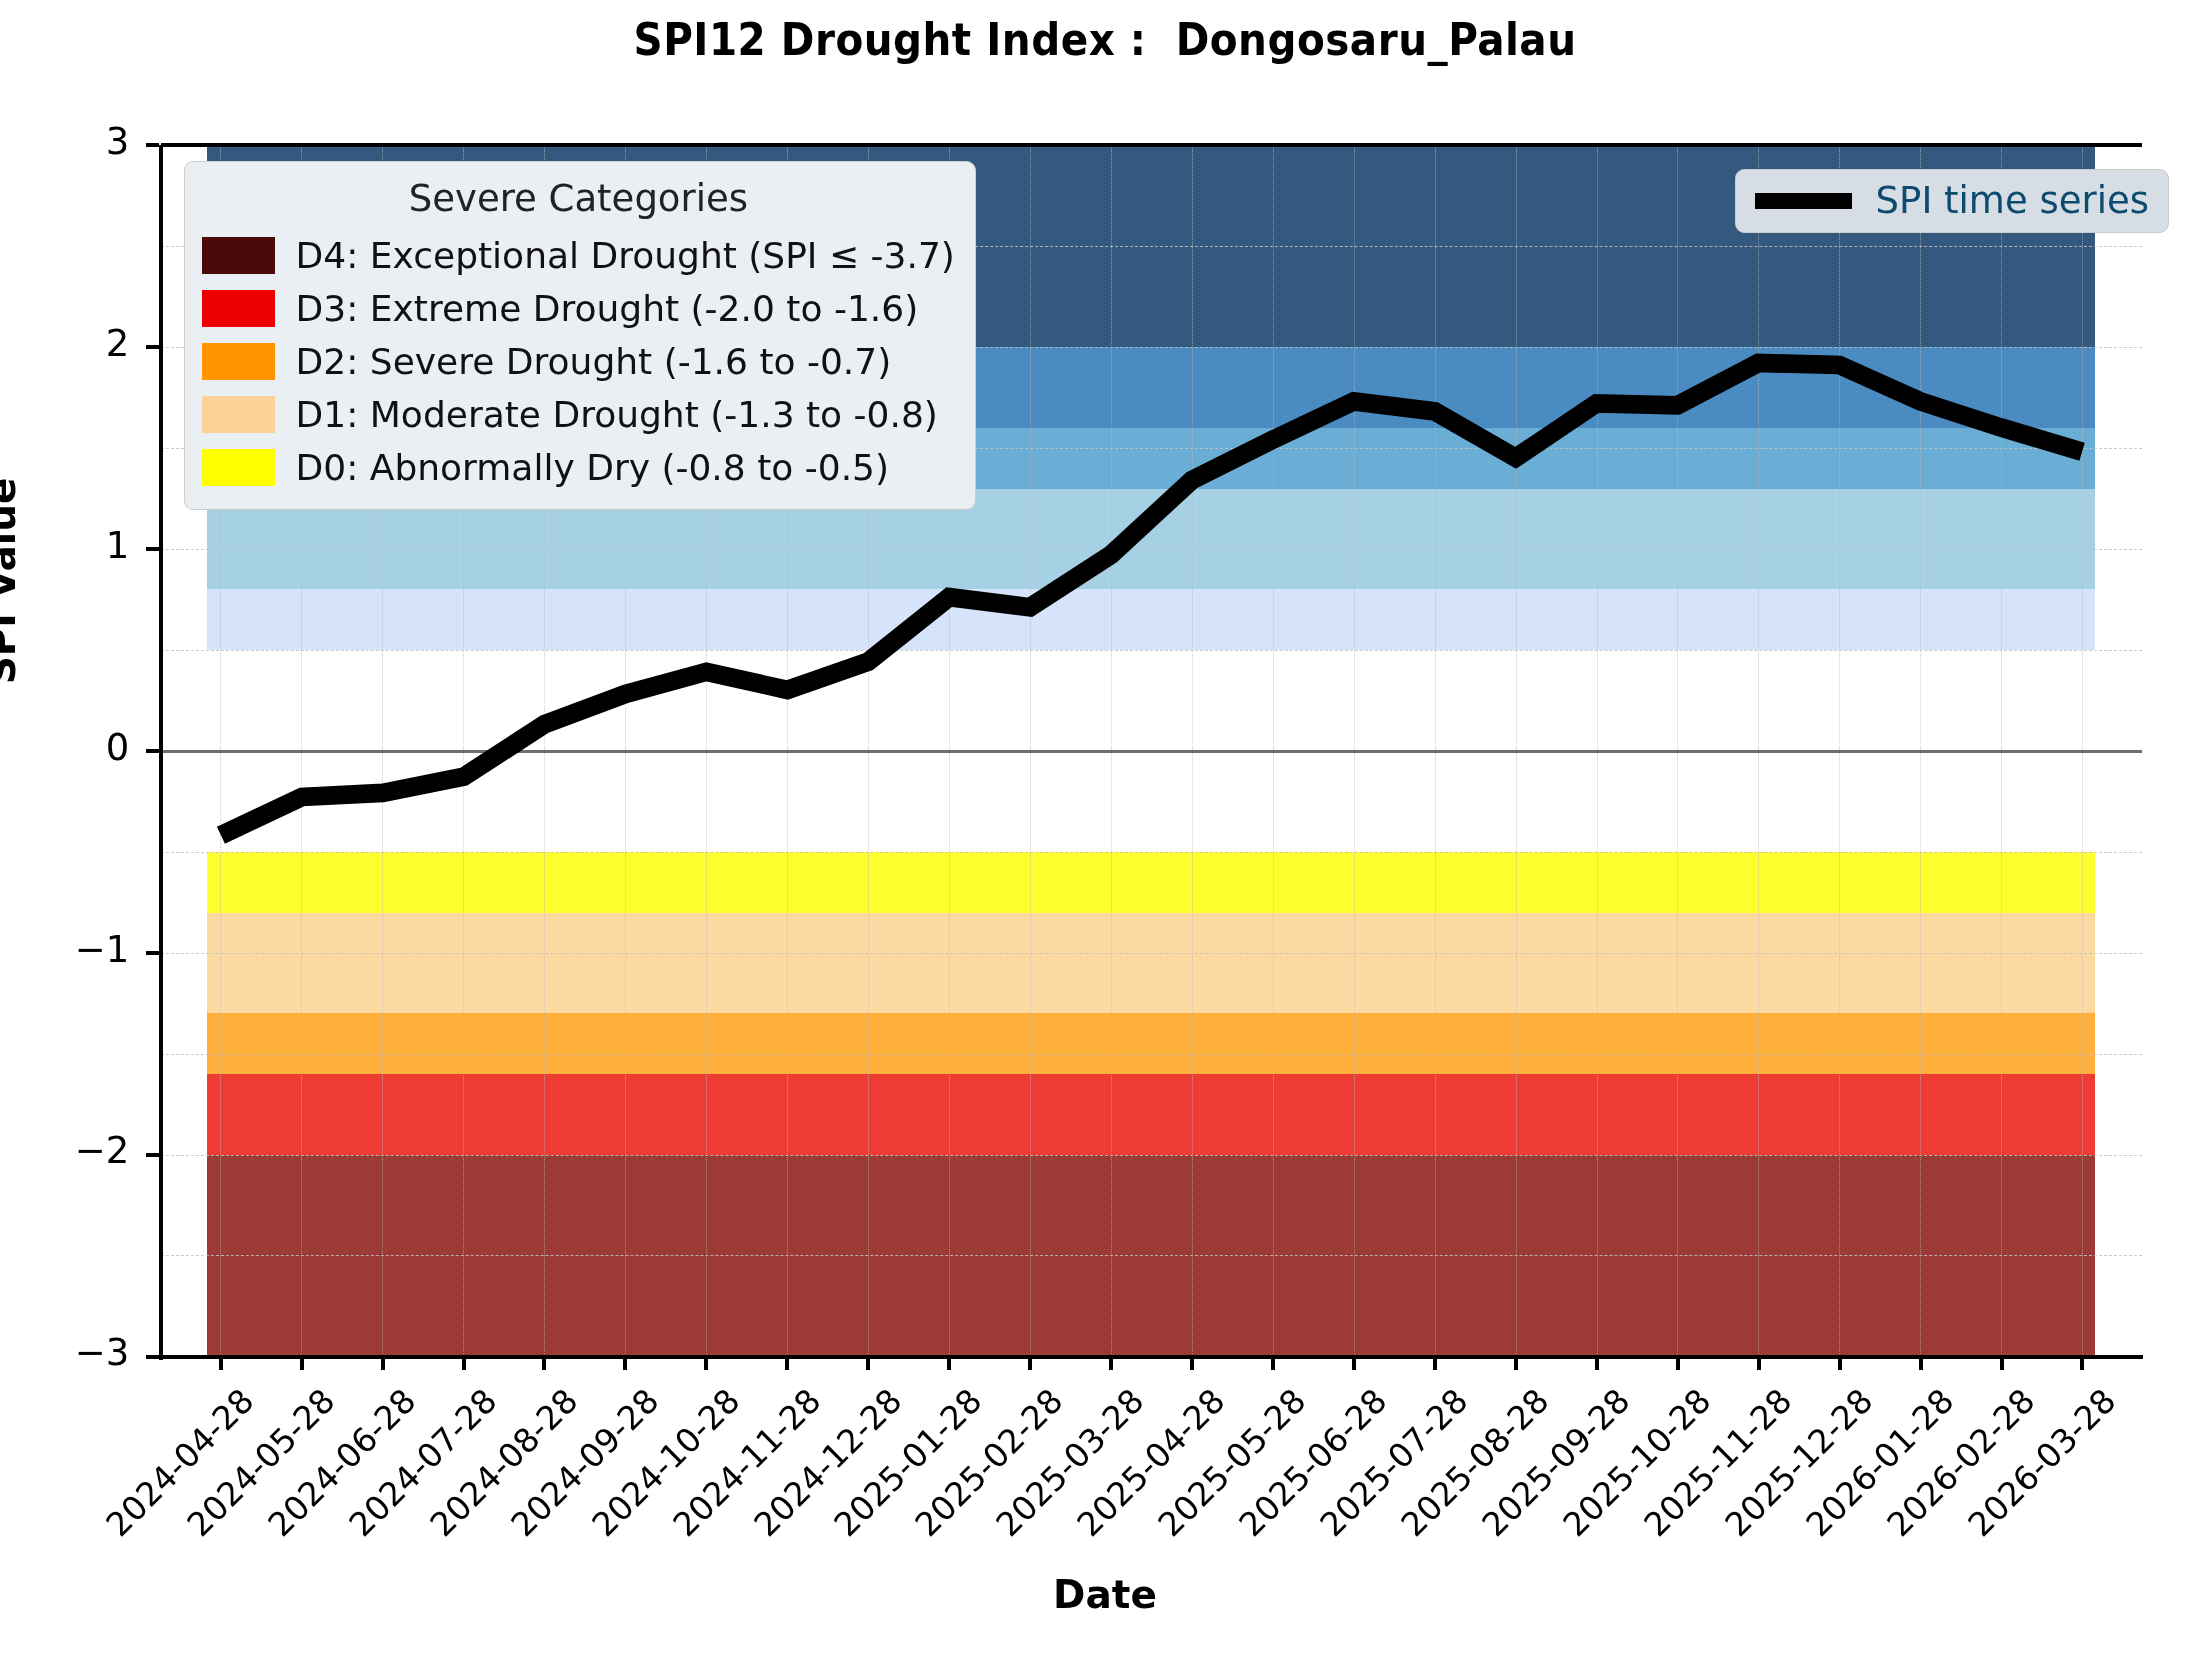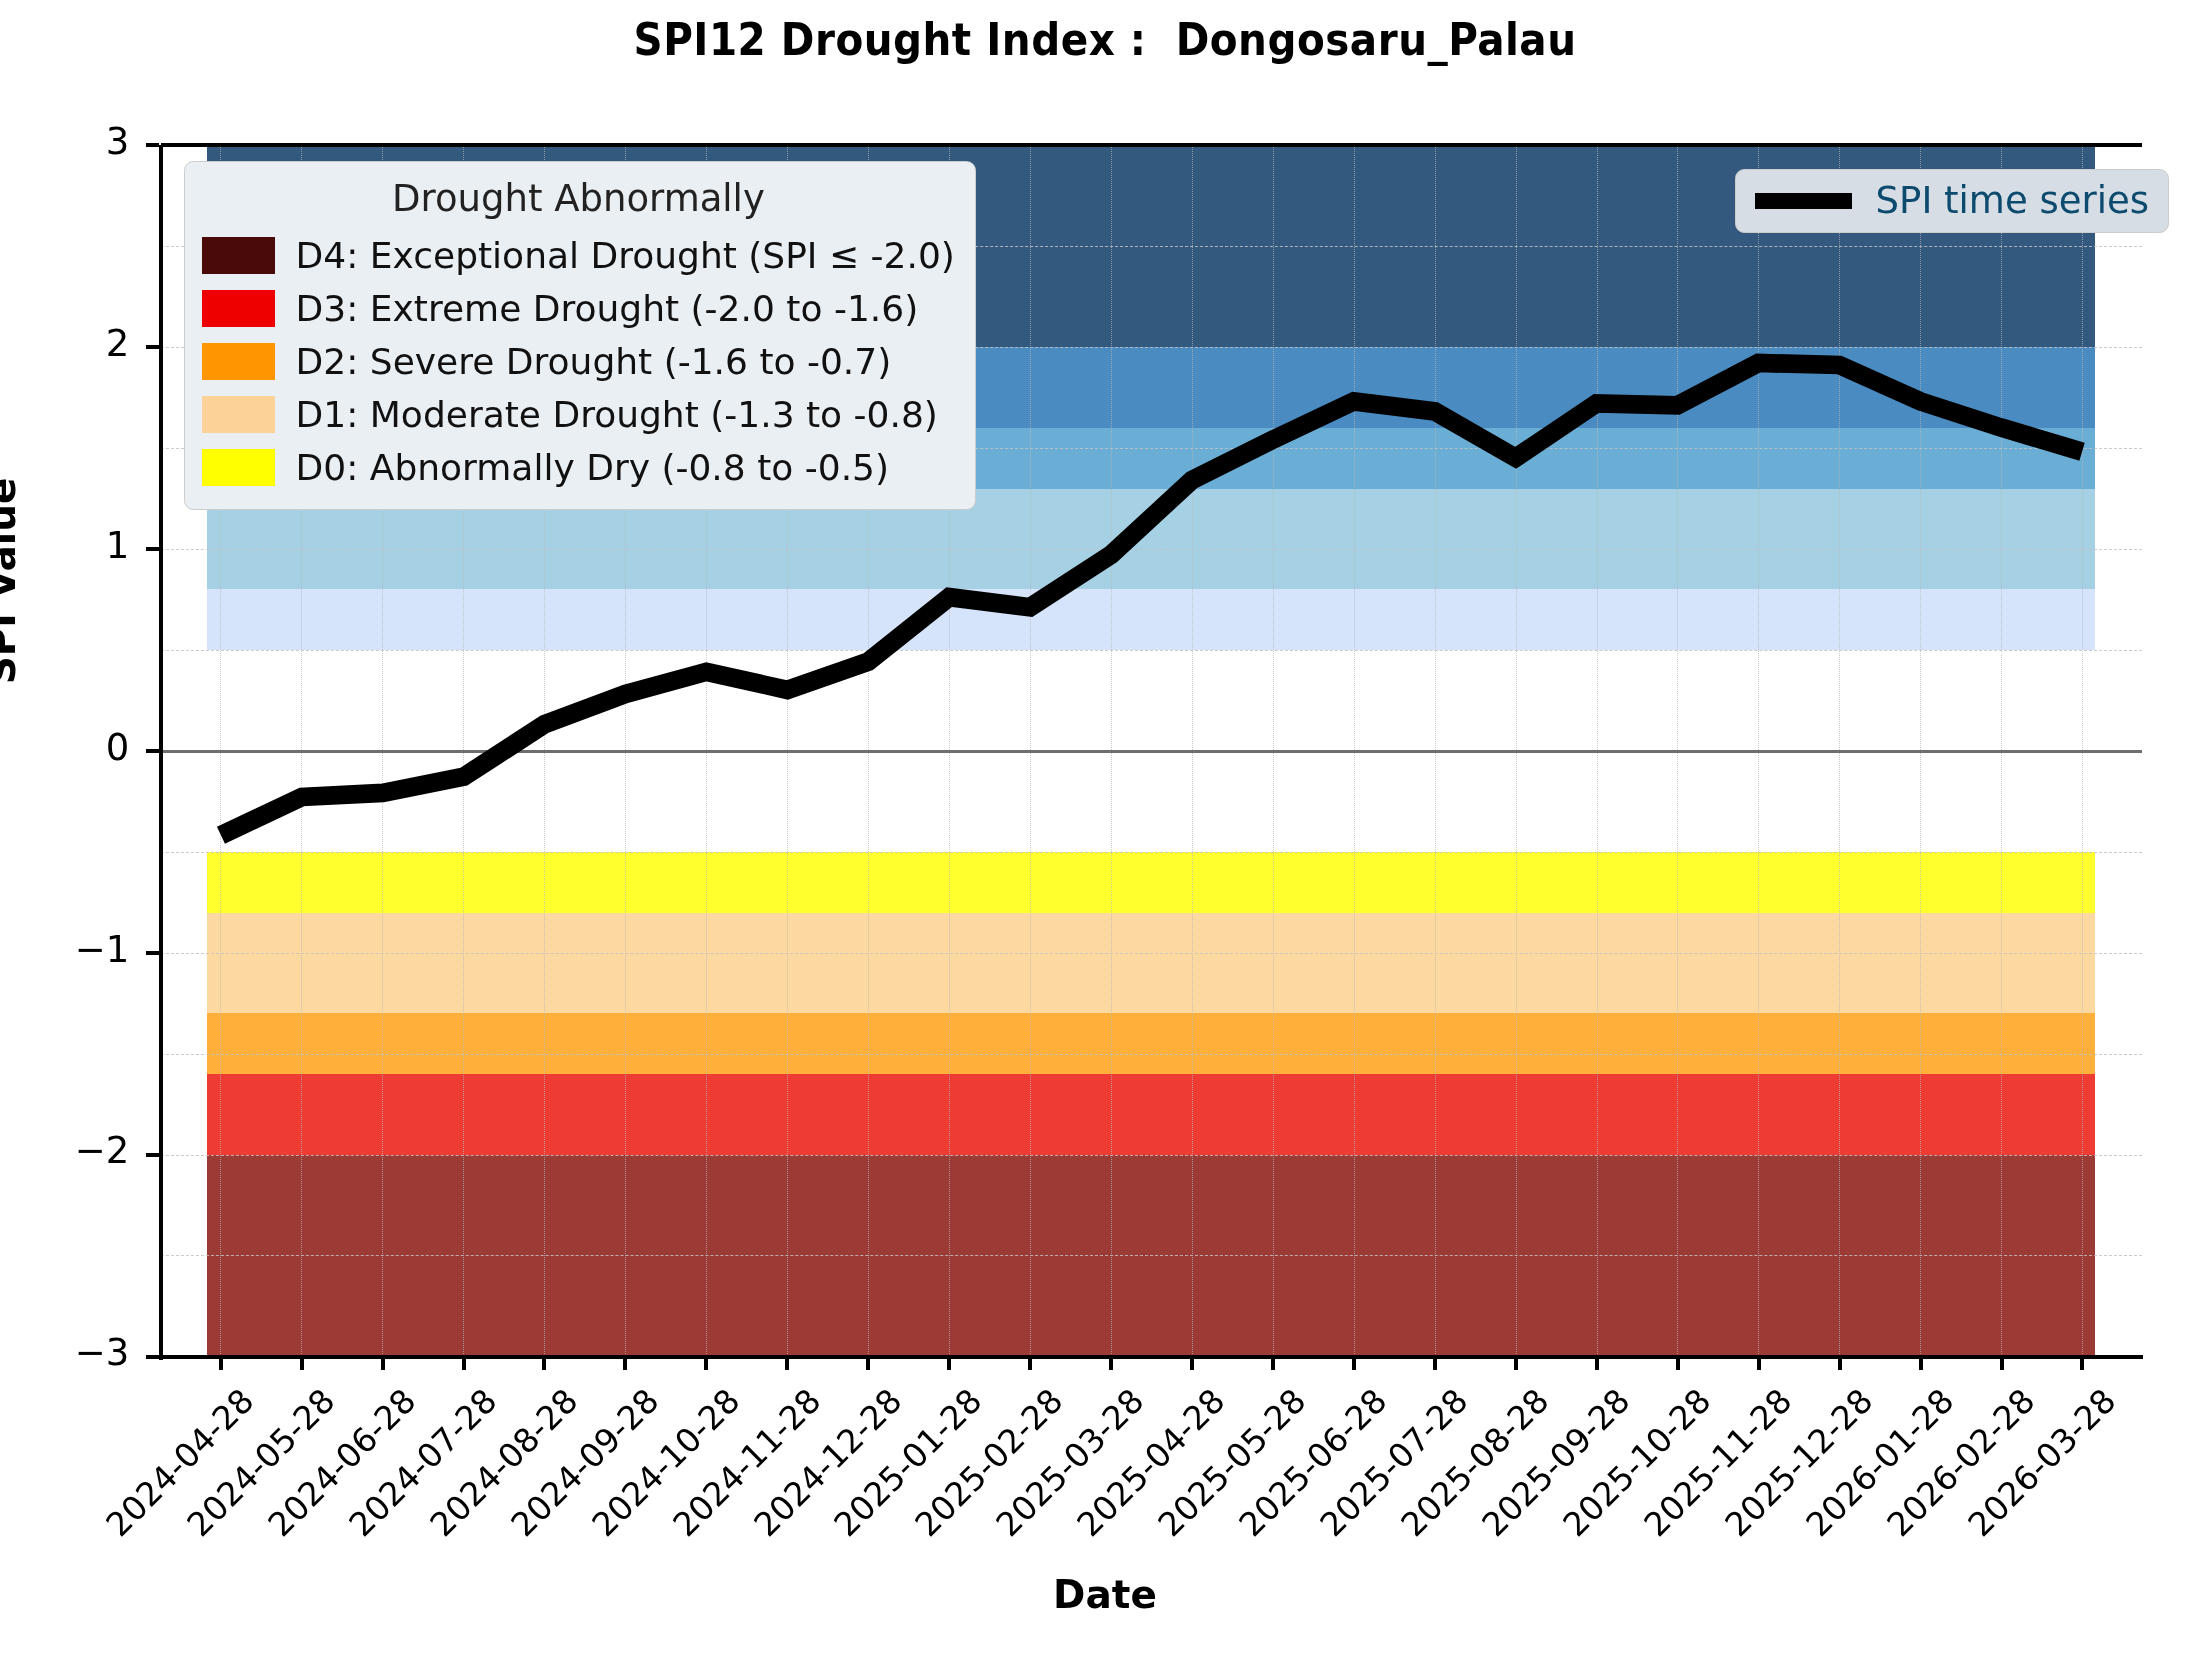--- a/index.html
+++ b/index.html
@@ -198,25 +198,25 @@
       <div class="xtick-mark" style="left: 2080px; top: 1357px;"></div>
       <div class="xtick-label" style="left: 1721px; width: 375px; top: 1381px; transform-origin: 375px 0px;">2026-03-28</div>
     </div>
 
   <div id="ylabel-wrap">
     <div id="ylabel">SPI Value</div>
   </div>
   <div id="xlabel">Date</div>
 
   <div id="legend-categories">
-    <div class="legend-title">Drought Abnormally</div>
+    <div class="legend-title">Severe Categories</div>
     <div id="legend-rows">
         <div class="legend-row">
           <div class="legend-swatch" style="background: rgb(74, 10, 10);"></div>
-          <div class="legend-text">D4: Exceptional Drought (SPI ≤ -2.0)</div>
+          <div class="legend-text">D4: Exceptional Drought (SPI ≤ -3.7)</div>
         </div>
         <div class="legend-row">
           <div class="legend-swatch" style="background: rgb(238, 0, 0);"></div>
           <div class="legend-text">D3: Extreme Drought (-2.0 to -1.6)</div>
         </div>
         <div class="legend-row">
           <div class="legend-swatch" style="background: rgb(255, 149, 0);"></div>
           <div class="legend-text">D2: Severe Drought (-1.6 to -0.7)</div>
         </div>
         <div class="legend-row">

